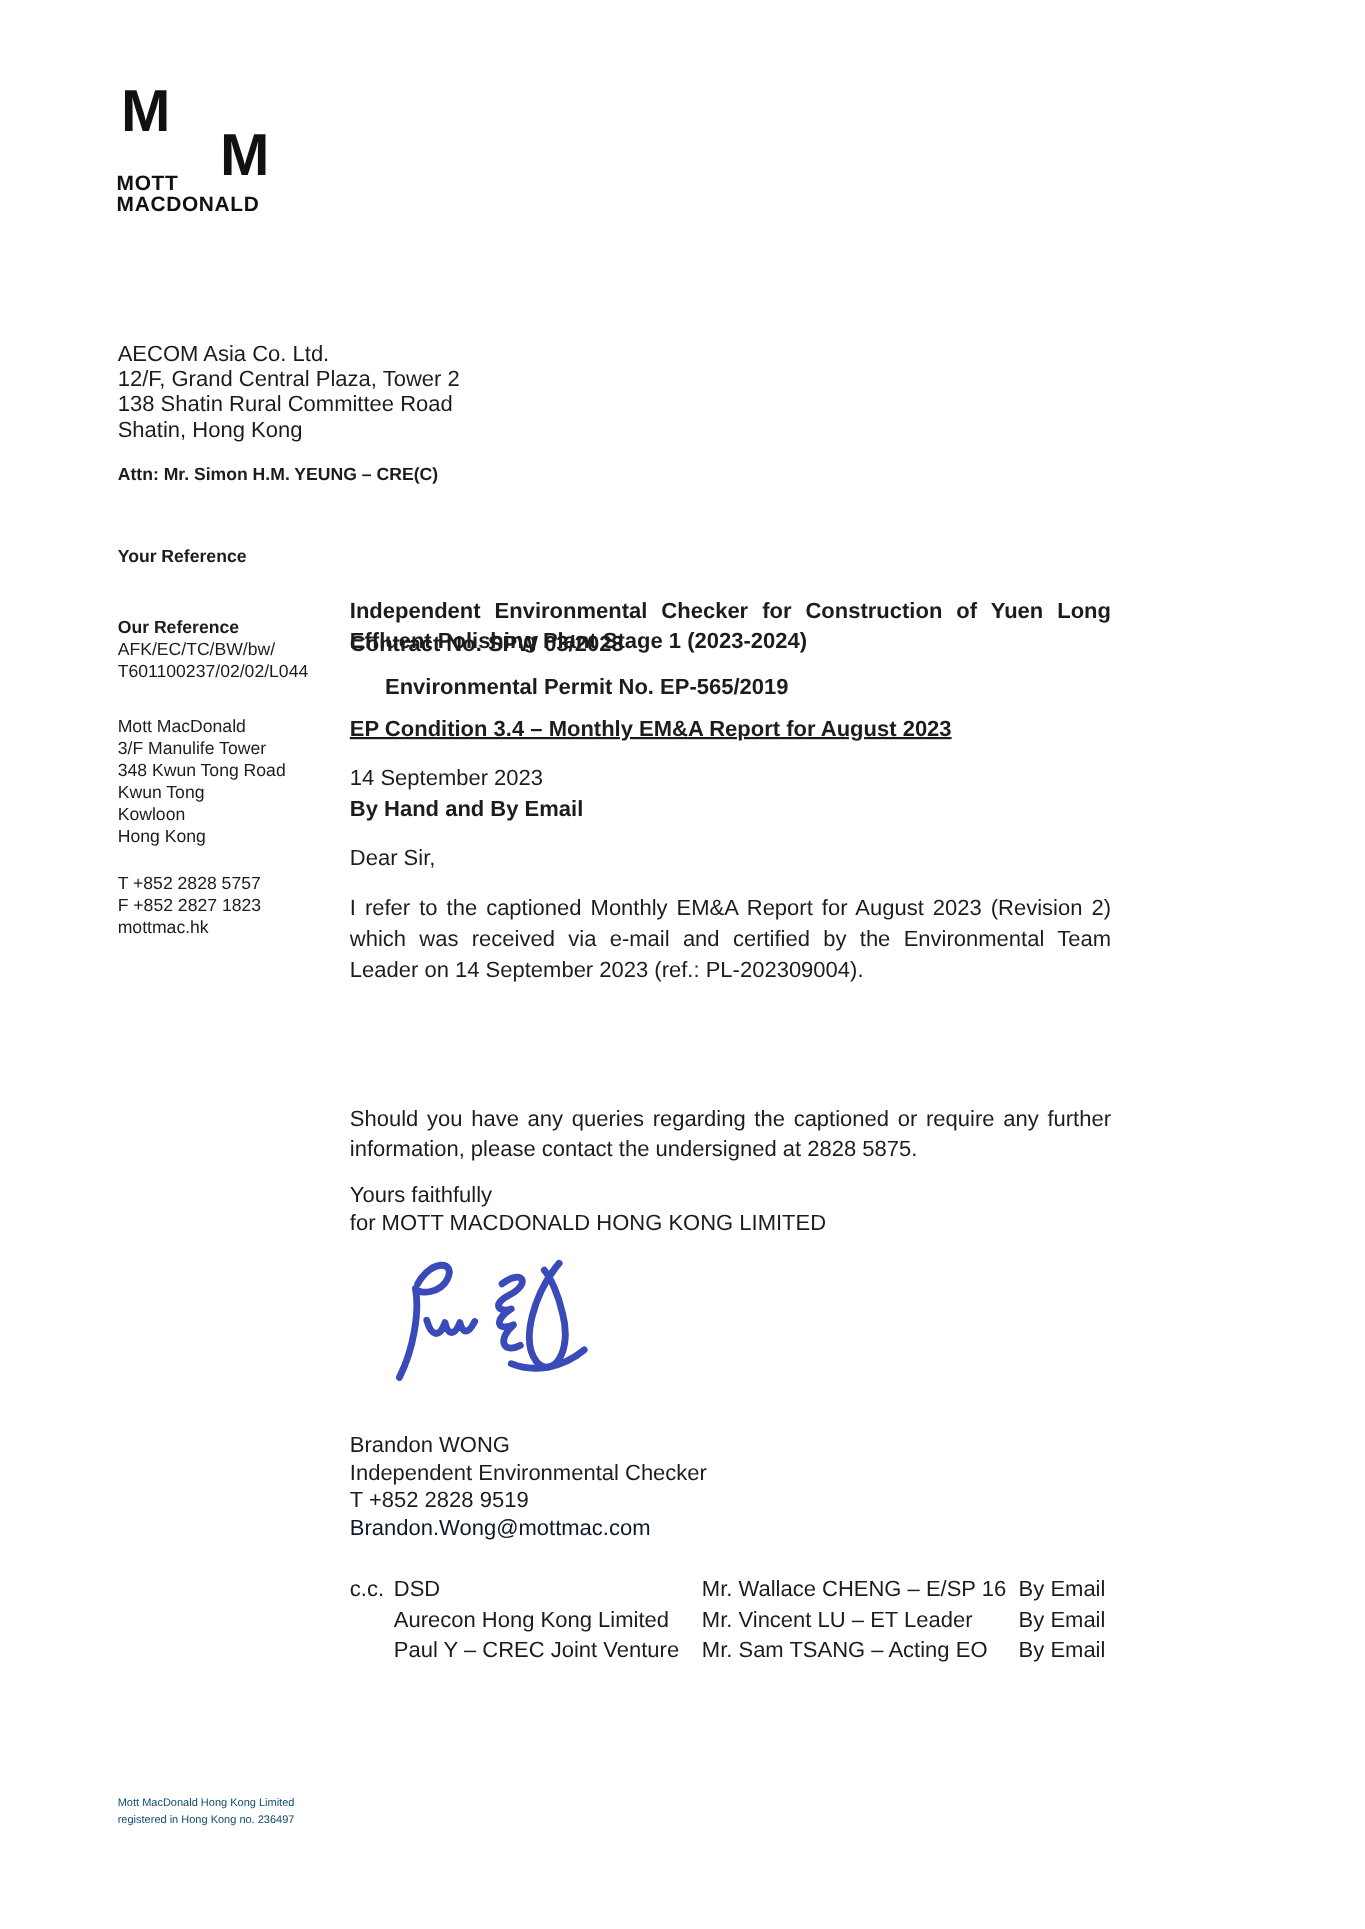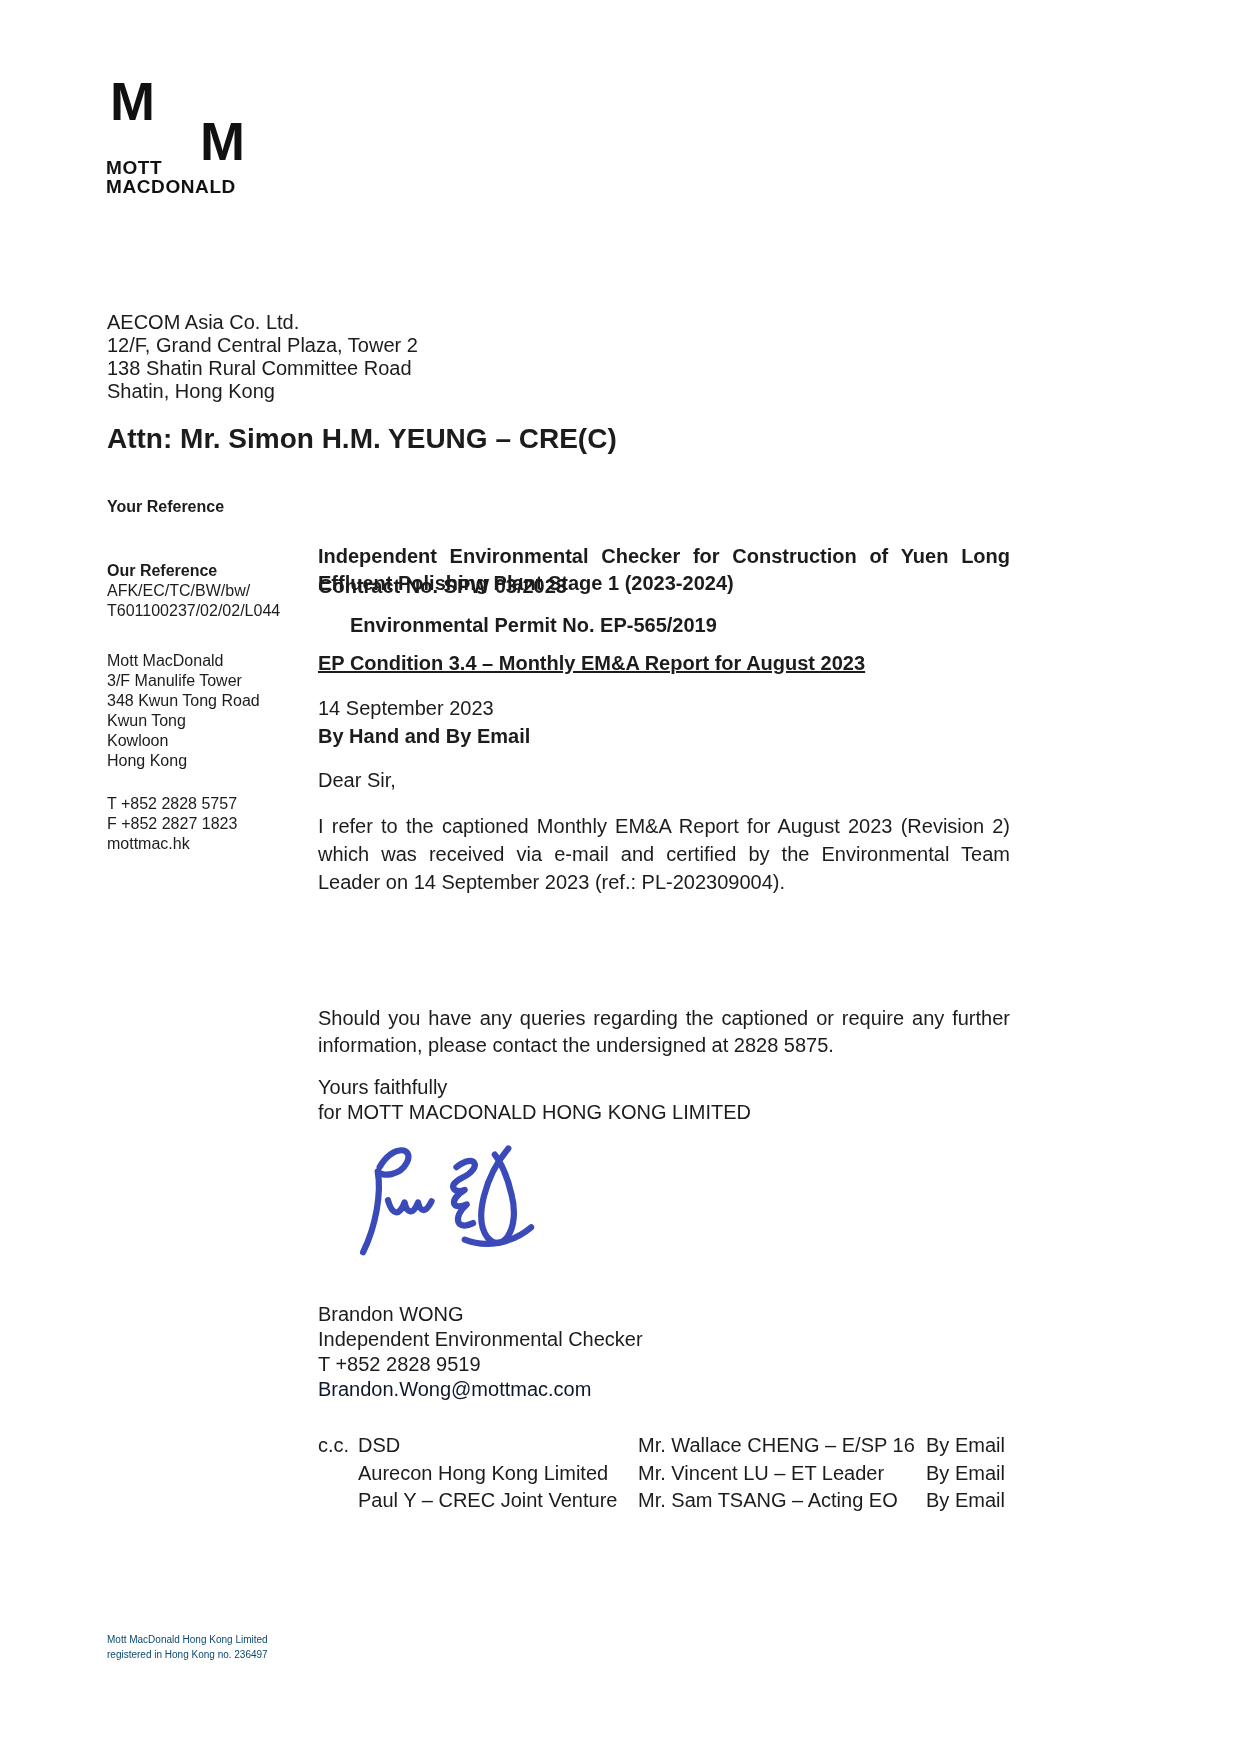--- a/index.html
+++ b/index.html
@@ -13,21 +13,21 @@
   }
   
   .logo-m{position:absolute;font-weight:bold;font-size:54px;line-height:1;color:#111;}
   .logo-m1{left:110px;top:74px;}
   .logo-m2{left:200px;top:114px;}
   .wordmark{position:absolute;left:106px;font-weight:bold;font-size:19px;line-height:19px;letter-spacing:0.6px;color:#111;text-align:right;}
   .wm1{top:158px;}
   .wm2{top:177px;}
   
   .recipient{position:absolute;left:107px;top:311px;font-size:20px;line-height:23px;}
-  .attn{position:absolute;left:107px;top:423px;font-size:28px;font-weight:bold;}
+  .attn{position:absolute;left:107px;top:423px;font-size:16px;font-weight:bold;}
   
   .side{position:absolute;left:107px;width:215px;font-size:16px;line-height:20px;}
   .side .lbl{font-weight:bold;}
   .side-yourref{top:497px;}
   .side-ourref{top:561px;}
   .side-office{top:651px;}
   .side-contact{top:794px;}
   
   .body-el{position:absolute;left:318px;width:692px;font-size:20px;line-height:27px;}
   .bold{font-weight:bold;}

